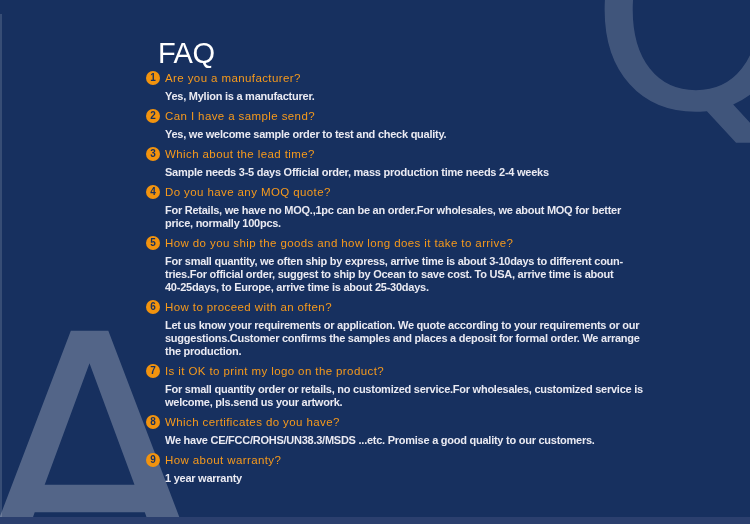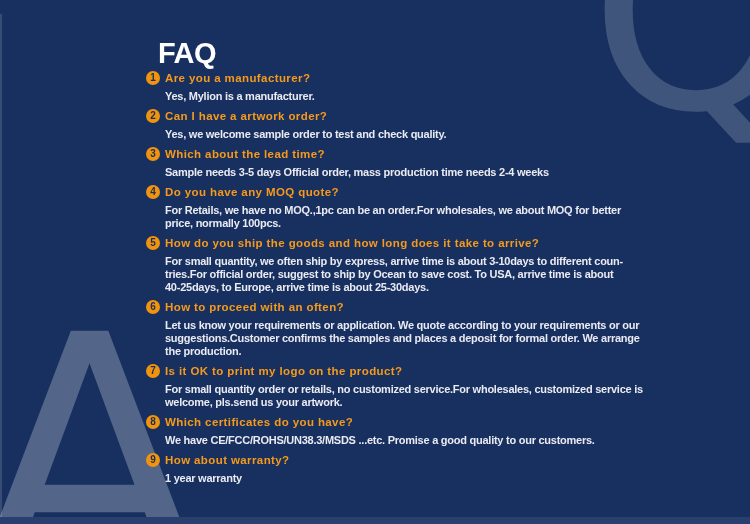--- a/index.html
+++ b/index.html
@@ -50,21 +50,21 @@
   .content {
     position: absolute;
     left: 146px; top: 38px;
     width: 585px;
     z-index: 2;
   }
   .page-title {
     margin: 0 0 3px 12px;
     color: #FFFFFF;
     font-size: 29px;
-    font-weight: bold;
+    font-weight: normal;
     letter-spacing: -0.5px;
     line-height: 30px;
   }
   .faq-item { margin-bottom: 6px; }
   .q-row {
     display: flex;
     align-items: center;
     gap: 5px;
     margin-bottom: 5px;
   }
@@ -77,21 +77,21 @@
     font-size: 10px;
     font-weight: bold;
     display: flex;
     align-items: center;
     justify-content: center;
     line-height: 14px;
   }
   .q-text {
     color: #F79A1C;
     font-size: 11.5px;
-    font-weight: bold;
+    font-weight: normal;
     letter-spacing: 0.4px;
     line-height: 14px;
   }
   .a-text {
     margin-left: 19px;
     color: #EAEAF2;
     font-size: 11px;
     font-weight: bold;
     letter-spacing: -0.25px;
     line-height: 13px;
@@ -115,21 +115,21 @@
       <div class="q-row">
         <span class="num-badge">1</span>
         <span class="q-text">Are you a manufacturer?</span>
       </div>
       <div class="a-text">Yes, Mylion is a manufacturer.</div>
     </div>
 
     <div class="faq-item">
       <div class="q-row">
         <span class="num-badge">2</span>
-        <span class="q-text">Can I have a artwork order?</span>
+        <span class="q-text">Can I have a sample send?</span>
       </div>
       <div class="a-text">Yes, we welcome sample order to test and check quality.</div>
     </div>
 
     <div class="faq-item">
       <div class="q-row">
         <span class="num-badge">3</span>
         <span class="q-text">Which about the lead time?</span>
       </div>
       <div class="a-text">Sample needs 3-5 days Official order, mass production time needs 2-4 weeks</div>

